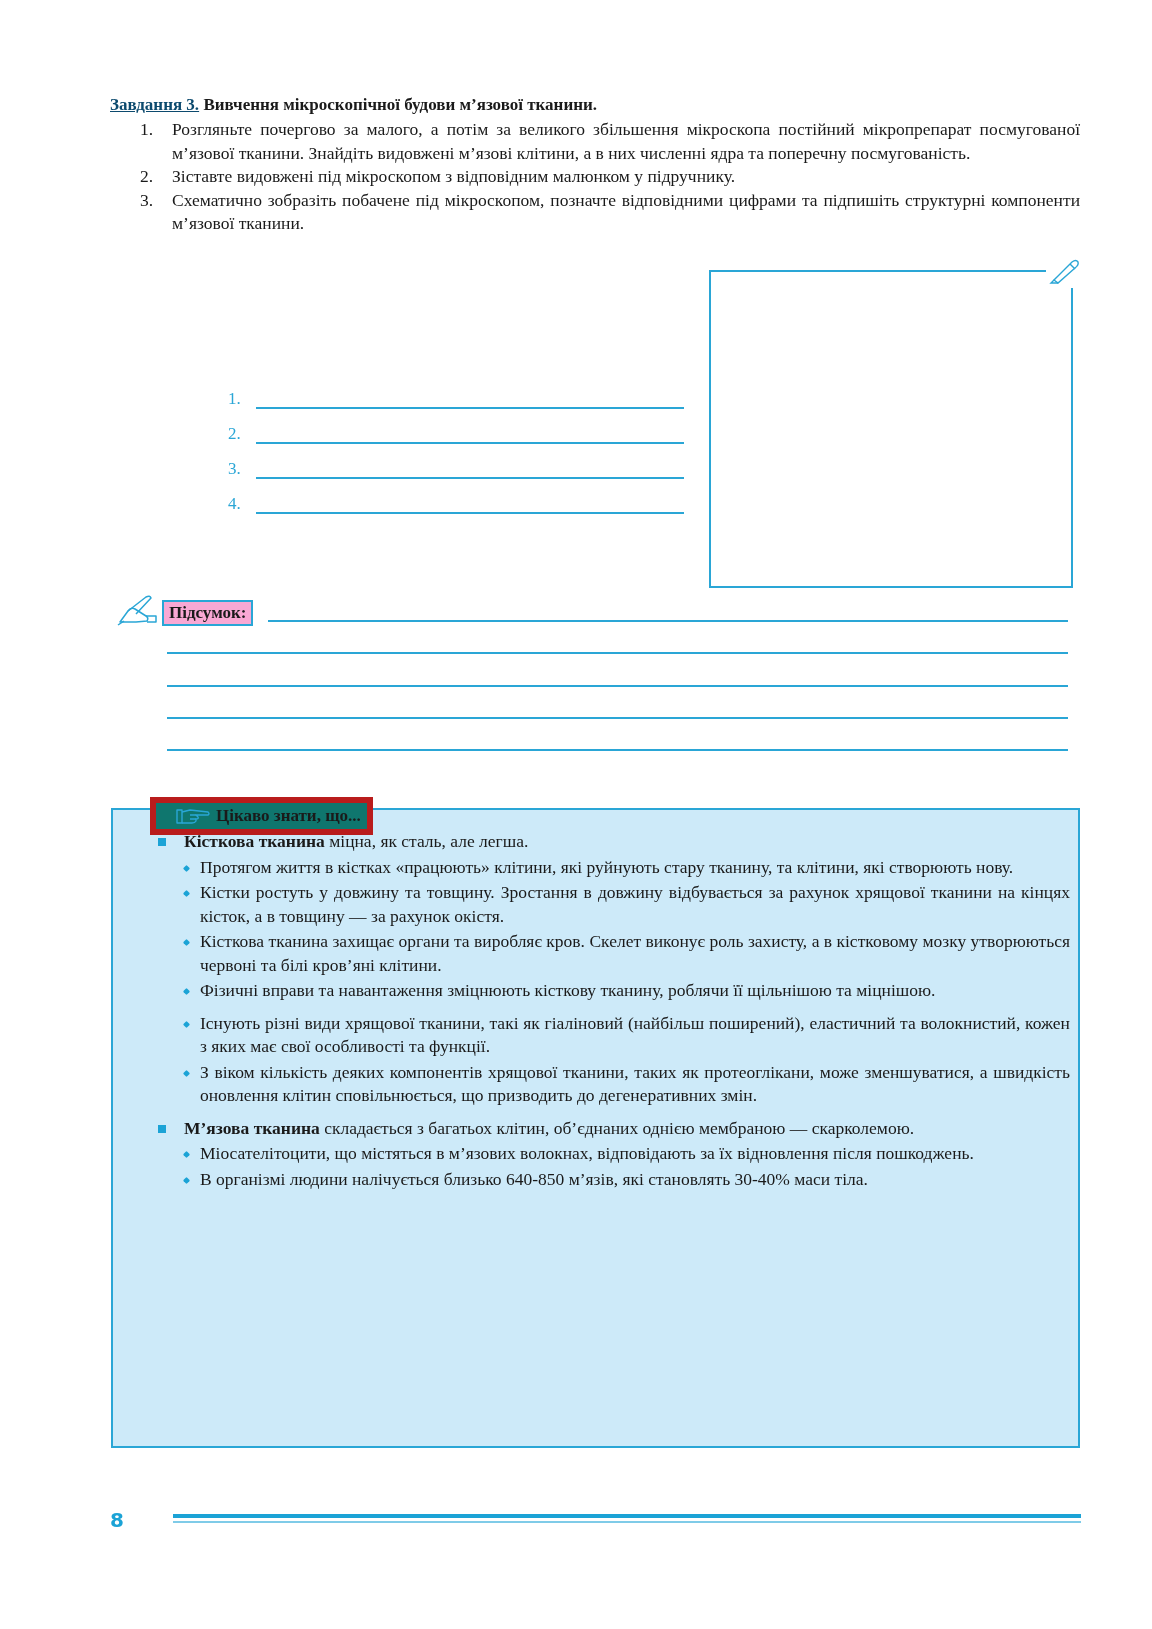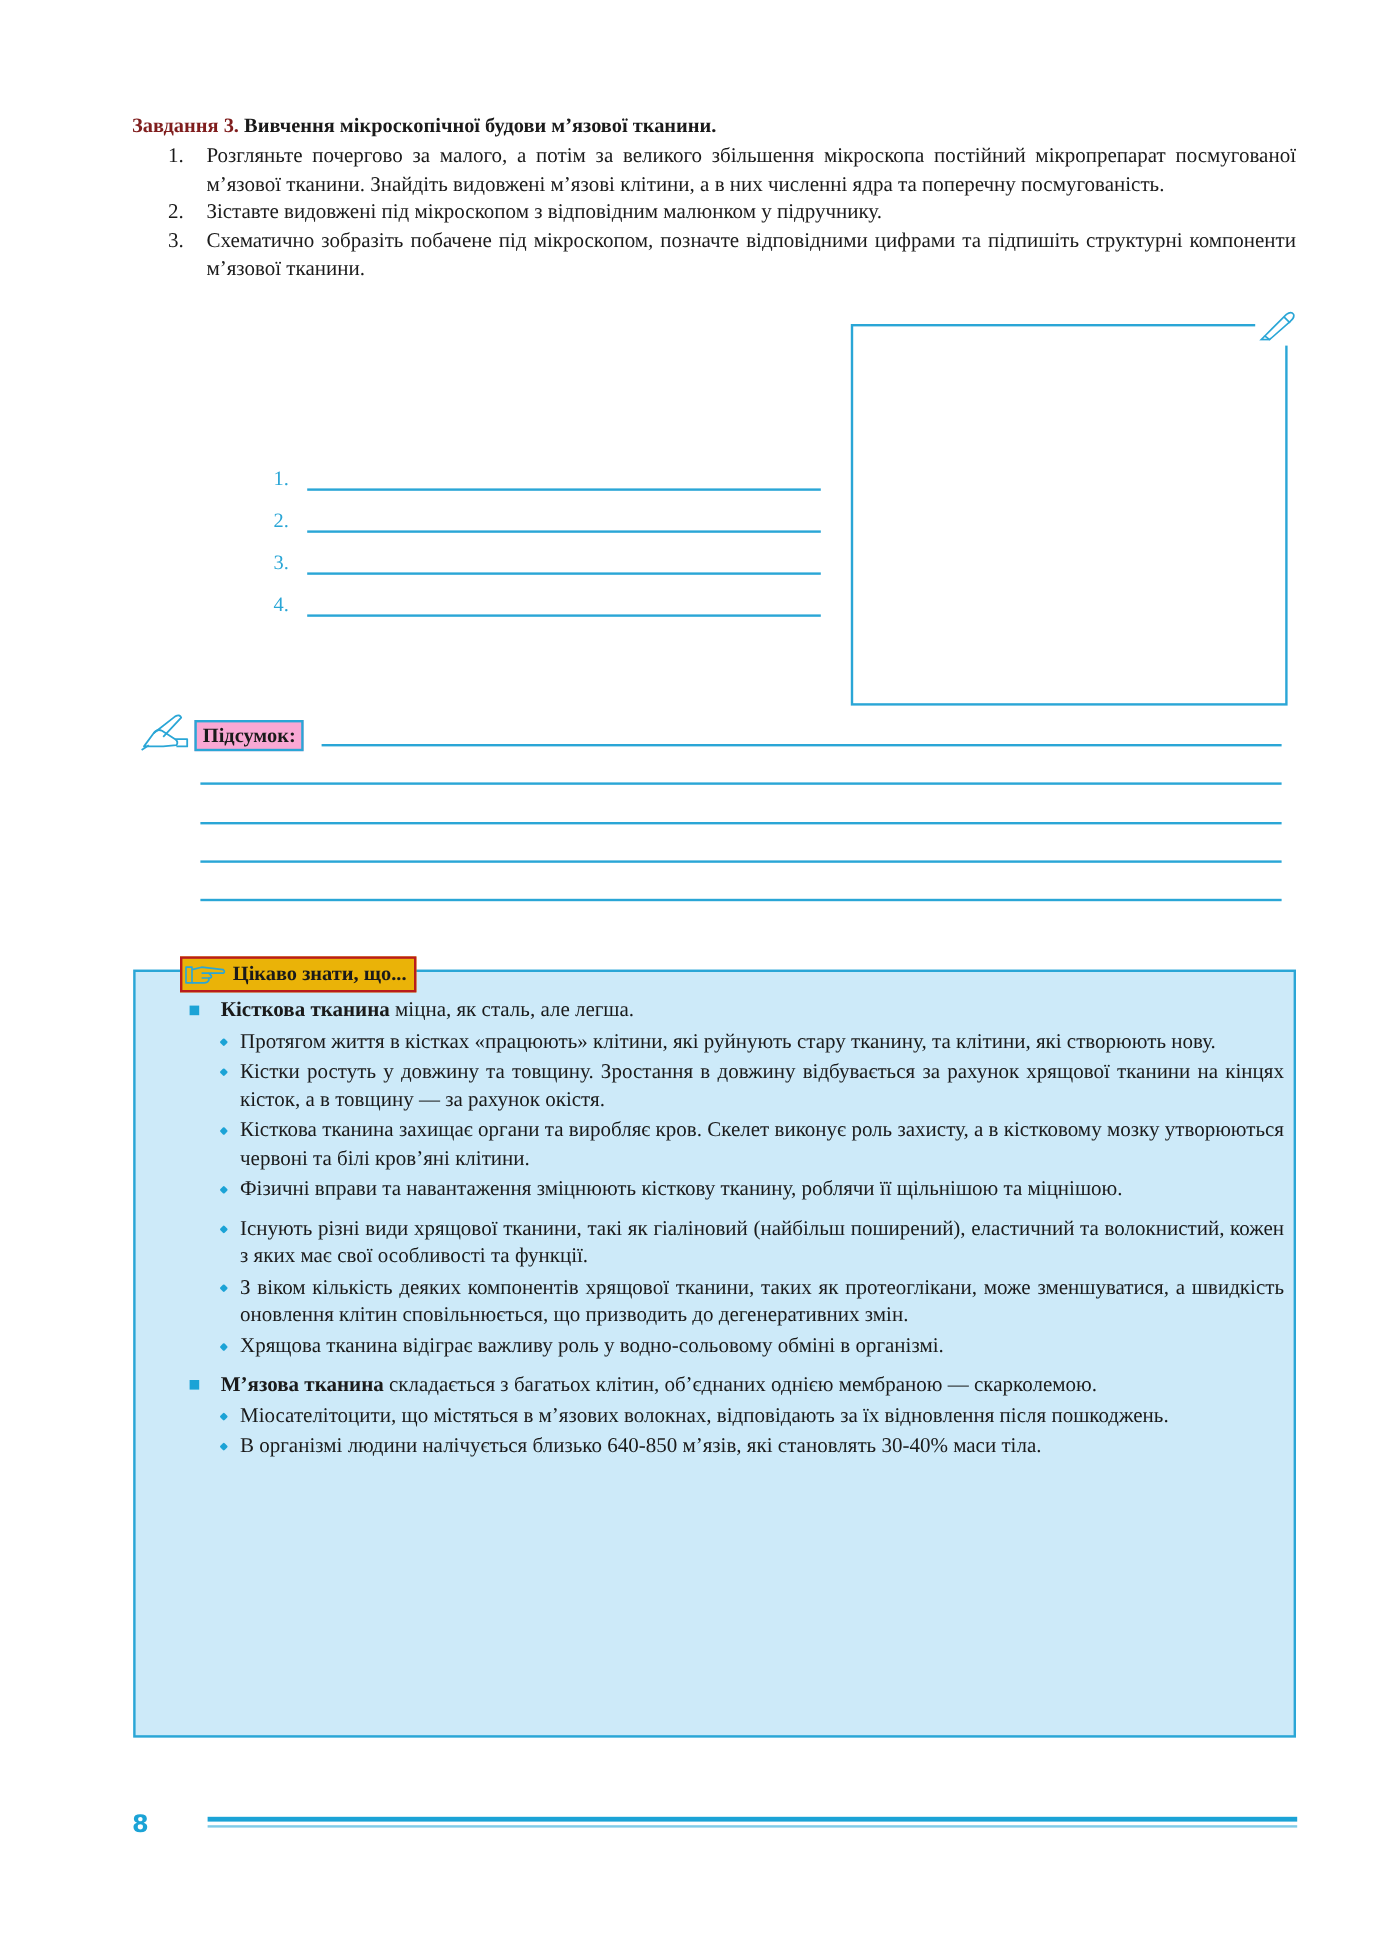--- a/index.html
+++ b/index.html
@@ -1,21 +1,21 @@
 <!DOCTYPE html>
 <html><head>
 <meta charset="utf-8">
 <style>
   html, body { margin: 0; padding: 0; background: #ffffff; }
   body { width: 1152px; height: 1629px; position: relative; overflow: hidden;
          font-family: "Liberation Serif", "DejaVu Serif", serif; color: #1a1a1a; }
   .abs { position: absolute; }
 
   .task-title { left: 110px; top: 95px; font-size: 17px; font-weight: bold; }
-  .task-title .task-num { color: #7f1d1d; }
+  .task-title .task-num { color: #0c4a6e; text-decoration: underline; }
   .steps { left: 110px; top: 118px; width: 970px; font-size: 17.5px; line-height: 23.5px; }
   .step { display: flex; }
   .step .n { width: 62px; text-align: right; padding-right: 12px; box-sizing: border-box; flex: none; padding-left: 18px; }
   .step .n { text-align: left; padding-left: 30px; }
   .step .t { flex: 1; text-align: justify; }
 
   .draw-box { left: 709px; top: 270px; width: 364px; height: 318px; border: 2px solid #2aa6d6; box-sizing: border-box; }
   .draw-box-gap { left: 1046px; top: 262px; width: 34px; height: 26px; background: #fff; }
   .pen-icon { left: 1048px; top: 256px; width: 32px; height: 28px; }
 
@@ -23,22 +23,22 @@
   .label-row { display: flex; align-items: flex-end; height: 35px; }
   .label-num { color: #2aa6d6; font-size: 17px; width: 28px; }
   .label-line { width: 428px; border-bottom: 2px solid #2aa6d6; height: 20px; }
 
   .summary-icon { left: 116px; top: 594px; width: 46px; height: 32px; }
   .summary-label { left: 162px; top: 600px; border: 2px solid #2aa6d6; padding: 1px 5px; font-size: 17px; font-weight: bold; background: #f9a8d4; }
   .sum-line { height: 0; border-bottom: 2px solid #2aa6d6; }
 
   .info-box { left: 111px; top: 808px; width: 969px; height: 640px; background: #cdeaf9;
               border: 2px solid #2aa6d6; box-sizing: border-box; }
-  .info-header { left: 150px; top: 797px; background: #eab308; border: 2px solid #b91c1c;
-                 padding: 0 6px 0 2px; height: 26px; display: flex; align-items: center; gap: 6px;
+  .info-header { left: 150px; top: 797px; background: #0f766e; border: 6px solid #b91c1c;
+                 padding: 0 6px 0 20px; height: 26px; display: flex; align-items: center; gap: 6px;
                  font-weight: bold; font-size: 17px; }
   .hand-icon { width: 34px; height: 18px; }
 
   .info-content { left: 150px; top: 830px; width: 920px; font-size: 17.5px; line-height: 23.5px; }
   .topic { margin-bottom: 9px; }
   .topic-main { display: flex; }
   .sq { width: 8px; height: 8px; background: #1ba3d6; flex: none; margin: 8px 18px 0 8px; }
   .topic-text { flex: 1; text-align: justify; }
   .sub { display: flex; margin-left: 34px; margin-top: 2px; }
   .dot { width: 5px; height: 5px; background: #1ba3d6; border-radius: 50%; flex: none; margin: 10px 11px 0 0; transform: rotate(45deg); border-radius: 1px; }
@@ -156,24 +156,20 @@
 
   <div class="topic">
     <div class="sub">
         <span class="dot"></span>
         <span class="sub-text">Існують різні види хрящової тканини, такі як гіаліновий (найбільш поширений), еластичний та волокнистий, кожен з яких має свої особливості та функції.</span>
       </div>
     <div class="sub">
         <span class="dot"></span>
         <span class="sub-text">З віком кількість деяких компонентів хрящової тканини, таких як протеоглікани, може зменшуватися, а швидкість оновлення клітин сповільнюється, що призводить до дегенеративних змін.</span>
       </div>
-    <div class="sub">
-        <span class="dot"></span>
-        <span class="sub-text">Хрящова тканина відіграє важливу роль у водно-сольовому обміні в організмі.</span>
-      </div>
   </div>
 
   <div class="topic">
     <div class="topic-main">
       <span class="sq"></span>
       <span class="topic-text"><b>М’язова тканина</b><span> складається з багатьох клітин, об’єднаних однією мембраною — скарколемою.</span></span>
     </div>
     <div class="sub">
         <span class="dot"></span>
         <span class="sub-text">Міосателітоцити, що містяться в м’язових волокнах, відповідають за їх відновлення після пошкоджень.</span>

